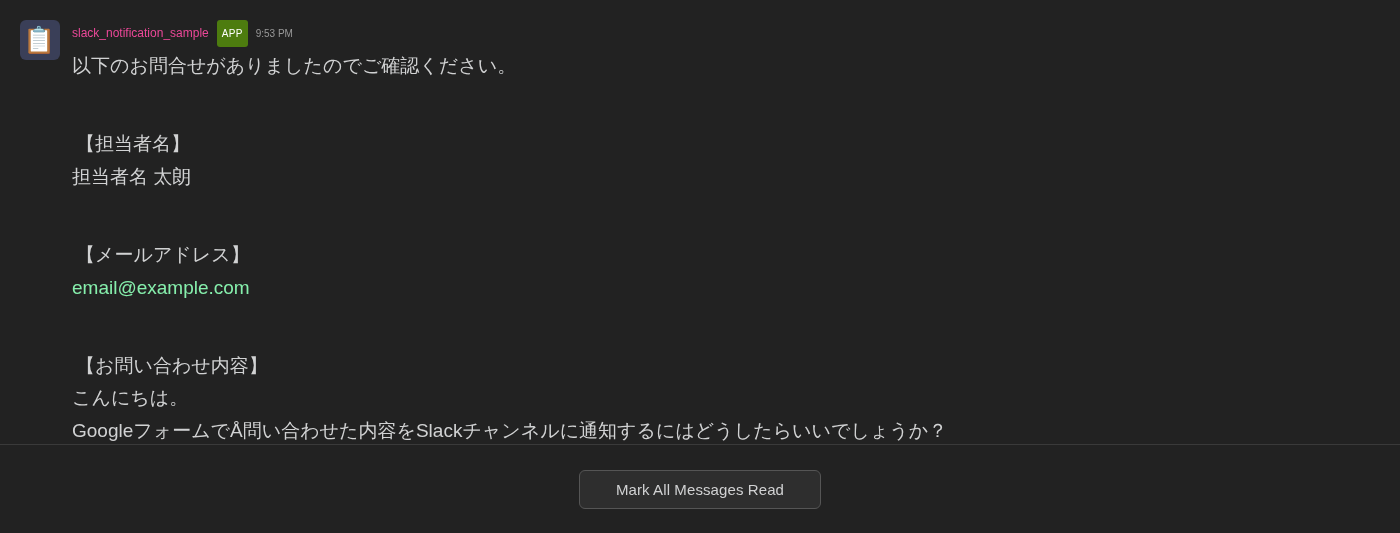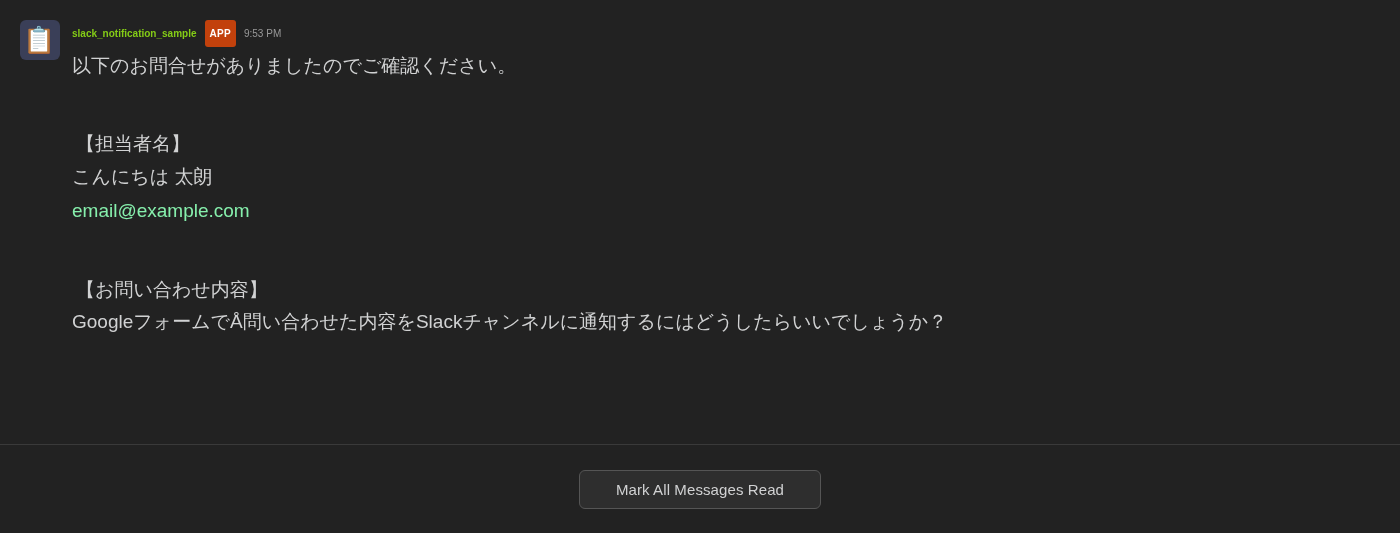--- a/index.html
+++ b/index.html
@@ -53,29 +53,29 @@
     }
 
     .message-header {
       display: flex;
       align-items: baseline;
       gap: 8px;
       margin-bottom: 4px;
     }
 
     .username {
-      font-size: 10px;
-      font-weight: 700;
-      color: #84cc16;
+      font-size: 12px;
+      font-weight: 400;
+      color: #ec4899;
     }
 
     .app-badge {
       font-size: 10px;
-      font-weight: 700;
-      background-color: #c2410c;
+      font-weight: 400;
+      background-color: #4d7c0f;
       color: #fff;
       padding: 8px 5px;
       border-radius: 3px;
       letter-spacing: 0.3px;
     }
 
     .timestamp {
       font-size: 10px;
       color: #999;
     }
@@ -141,27 +141,29 @@
     <div class="message-content">
       <div class="message-header">
         <span class="username">slack_notification_sample</span>
         <span class="app-badge">APP</span>
         <span class="timestamp">9:53 PM</span>
       </div>
       <div class="message-body">
         <p>以下のお問合せがありましたのでご確認ください。</p>
         <div class="section">
           <p class="label">【担当者名】</p>
-          <p>こんにちは 太朗</p>
+          <p>担当者名 太朗</p>
         </div>
         <div class="section">
+          <p class="label">【メールアドレス】</p>
           <a class="email-link" href="#">email@example.com</a>
         </div>
         <div class="section">
           <p class="label">【お問い合わせ内容】</p>
+          <p>こんにちは。</p>
           <p>GoogleフォームでÅ問い合わせた内容をSlackチャンネルに通知するにはどうしたらいいでしょうか？</p>
         </div>
       </div>
     </div>
   </div>
 </div>
 
 <div class="divider"></div>
 
 <div class="bottom-bar">

